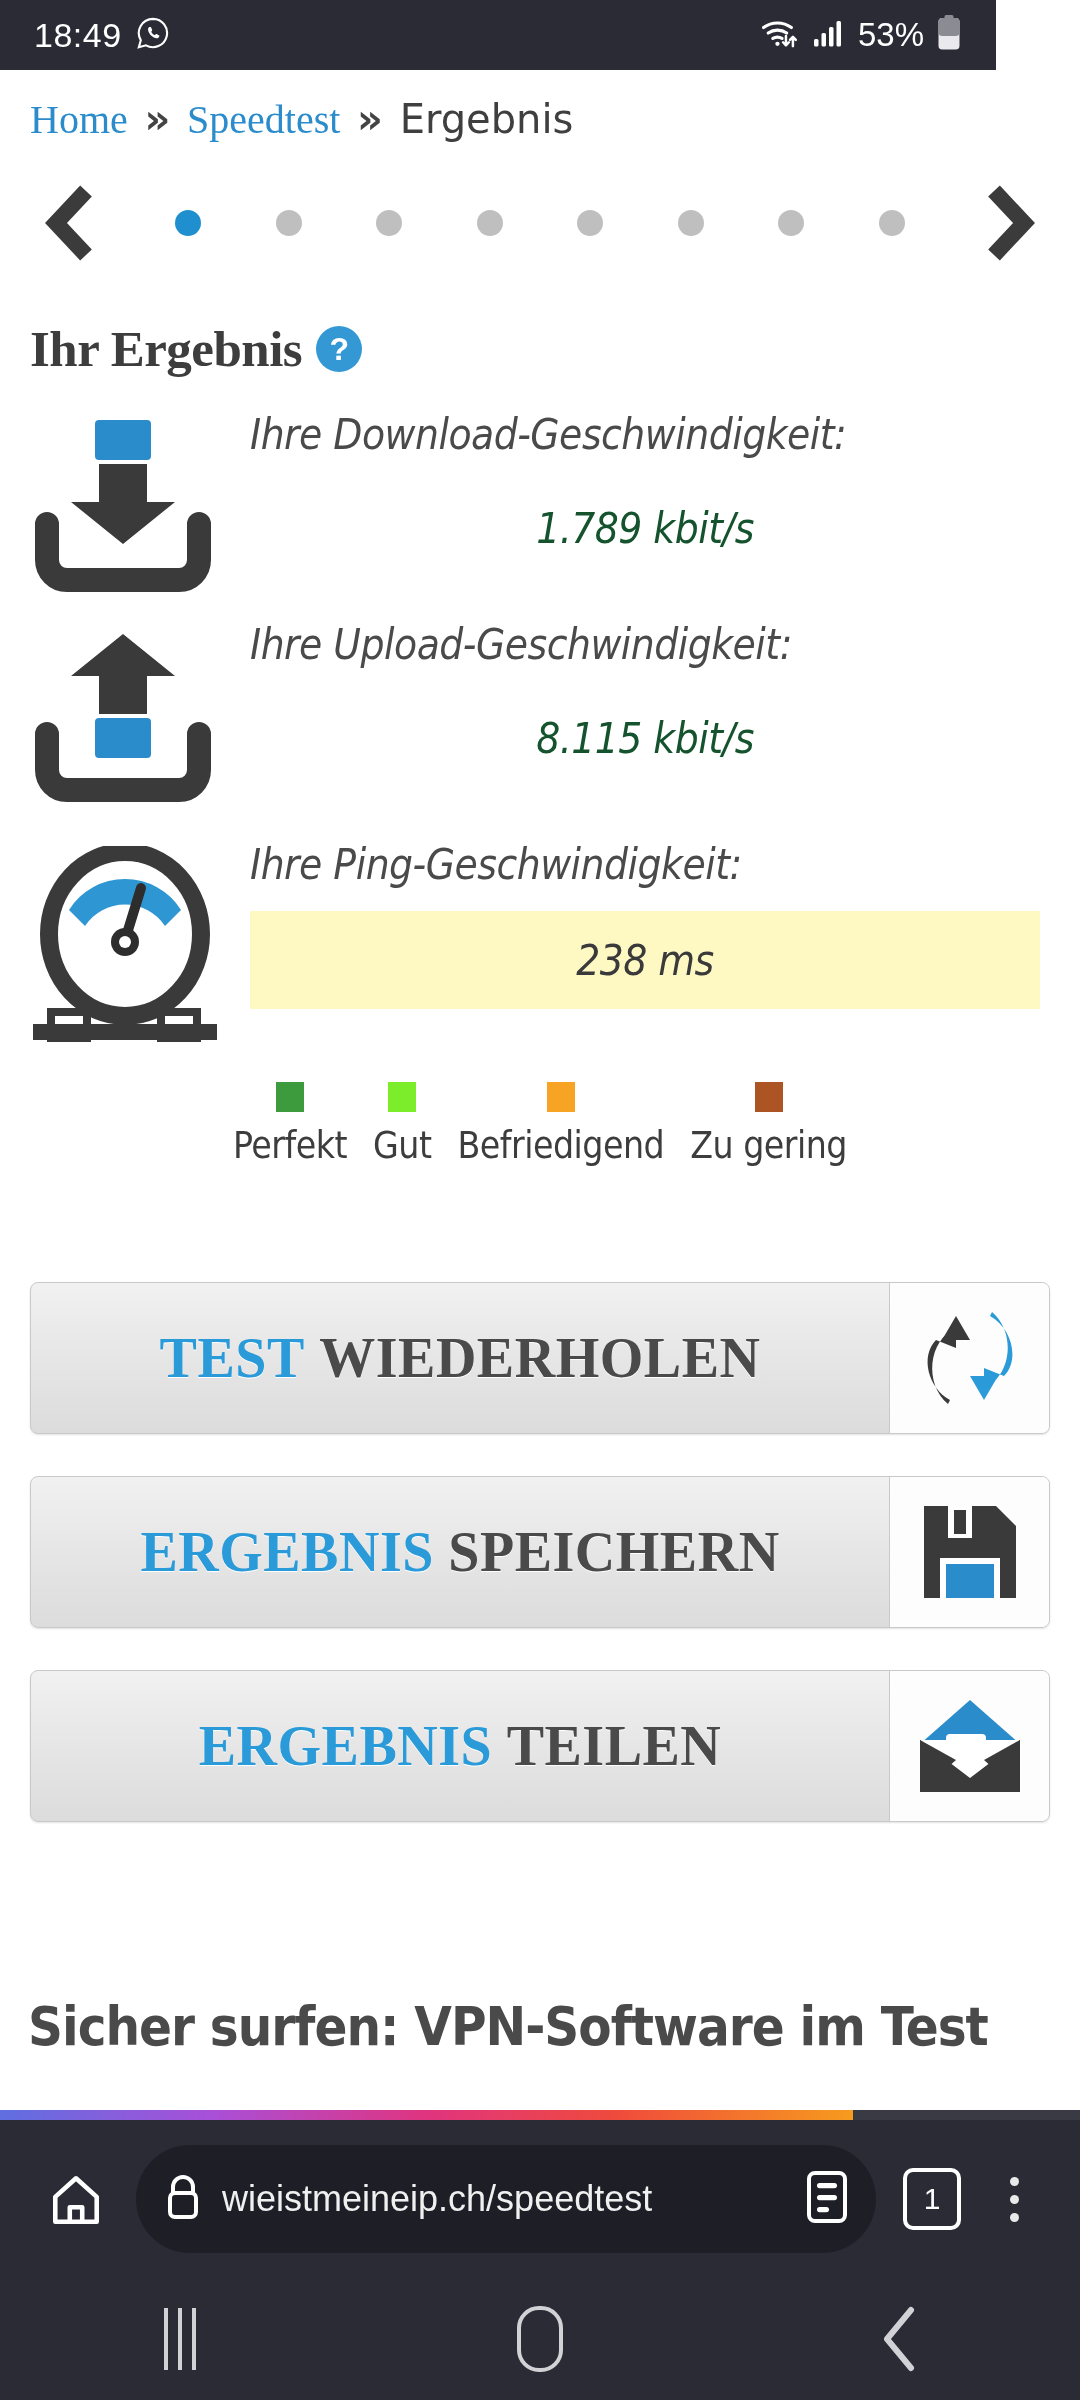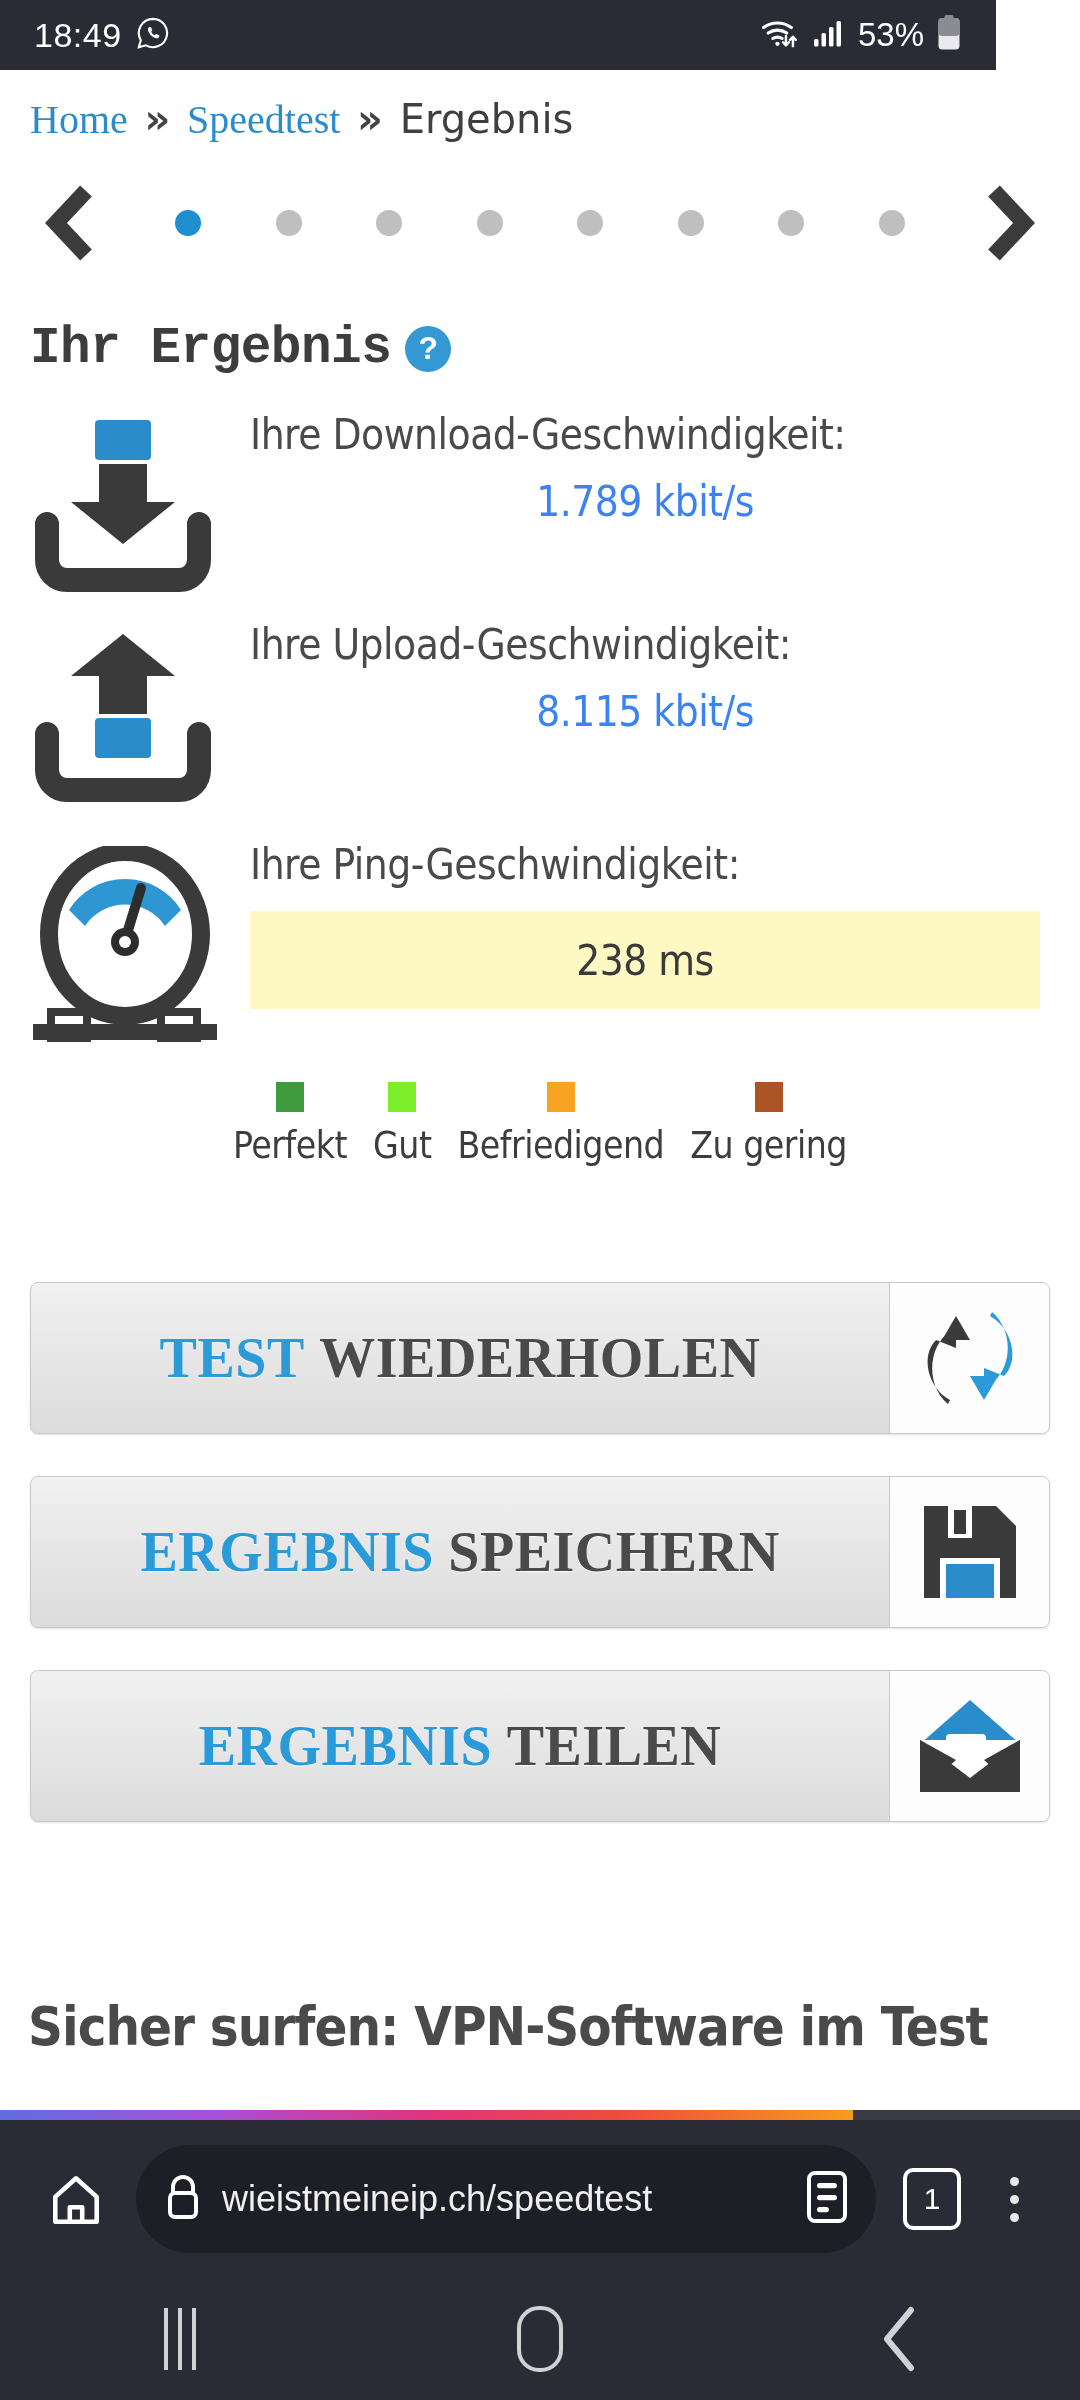--- a/index.html
+++ b/index.html
@@ -44,43 +44,43 @@
   .dot.active { background:#1f8fd0; }
   .chev { width:56px; height:76px; position:relative; }
 
   
   .result-head {
     position:absolute; top:320px; left:30px;
     display:flex; align-items:center; gap:14px;
   }
   .result-head h1 {
     font-size:51px; font-weight:bold; color:#3d3d3d;
-    font-family:Liberation Mono, monospace;
+    font-family:Liberation Serif, serif;
     letter-spacing:-0.5px; white-space:nowrap;
   }
   .help-circle {
     width:46px; height:46px; border-radius:50%; background:#3498d4;
     color:#fff; font-size:32px; font-weight:bold;
     display:flex; align-items:center; justify-content:center;
     font-family:"Liberation Sans", sans-serif;
   }
 
   
   .metric { position:absolute; left:0; width:1080px; display:flex; }
   .metric .icon-cell { width:250px; display:flex; justify-content:center; padding-top:6px; }
-  .metric .text-cell { flex:1; padding-right:40px; }
+  .metric .text-cell { flex:1; padding-right:40px;font-style:italic; }
   .metric-label {
     font-size:42px; color:#4a4a4a; font-weight:500;
     font-family:"DejaVu Sans Condensed","Liberation Sans", sans-serif;
     letter-spacing:-0.5px; white-space:nowrap;
   }
   .metric-value {
-    font-size:42px; color:#3b82f6; text-align:center;
+    font-size:42px; color:#14532d; text-align:center;
     font-family:"DejaVu Sans Condensed","Liberation Sans", sans-serif;
-    margin-top:18px; letter-spacing:-0.5px;
+    margin-top:45px; letter-spacing:-0.5px;
   }
 
   .ping-bar {
     margin-top:22px; height:98px; width:100%;
     display:flex; align-items:center; justify-content:center;
     font-size:42px; color:#3a3a3a;
     font-family:"DejaVu Sans Condensed","Liberation Sans", sans-serif;
     letter-spacing:-0.5px;
   }
 

